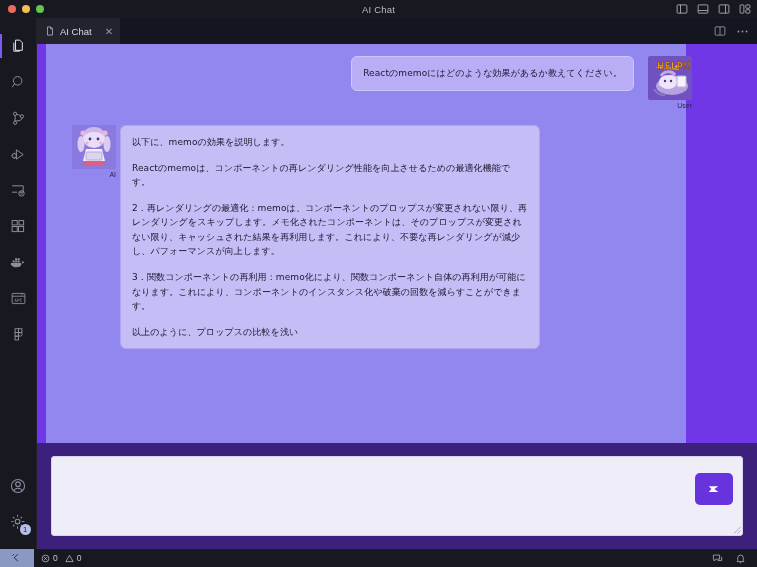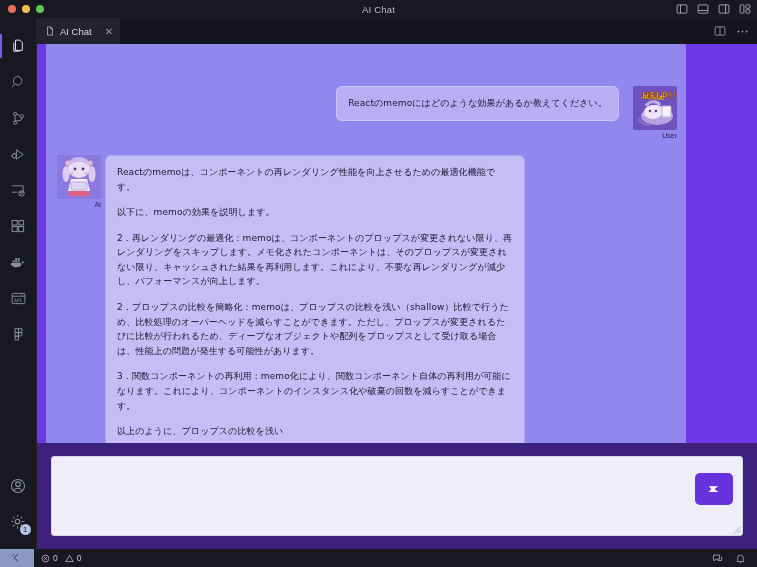--- a/index.html
+++ b/index.html
@@ -74,21 +74,21 @@
   .chat-scroll {
     position:absolute; left:0; top:0; width:705px; height:399px;
     background:#9287ef; overflow:hidden;
   }
   .chat-leftband {
     position:absolute; left:0; top:0; width:9px; height:399px; background:#6f37e6;
   }
   .chat-rightband {
     position:absolute; left:649px; top:0; width:56px; height:399px; background:#6f37e6;
   }
-  .chat-inner { position:absolute; left:6px; top:0; width:640px; height:399px;margin-top:30px; }
+  .chat-inner { position:absolute; left:21px; top:0; width:640px; height:399px; }
 
   .row { display:flex; align-items:flex-start; padding:0 6px; }
   .row.user { justify-content:flex-end; margin-top:12px; }
   .row.ai { justify-content:flex-start; margin-top:16px; }
 
   .avatar-wrap { width:52px; display:flex; flex-direction:column; align-items:flex-end; }
   .avatar {
     width:44px; height:44px; border-radius:3px; overflow:hidden; position:relative;
     background:#6f52c0;
   }
@@ -353,24 +353,23 @@
                 <path d="M14 24h16l3 12H11z" fill="#f3eefb"></path>
                 <rect x="14" y="27" width="16" height="8" rx="1" fill="#dcd5f0" stroke="#b6aada"></rect>
                 <path d="M13 36h18l2 5H11z" fill="#e05f7e"></path>
                 <circle cx="11" cy="8" r="2.6" fill="#e7b9d8"></circle>
                 <circle cx="33" cy="8" r="2.6" fill="#e7b9d8"></circle>
               </svg>
             </div>
             <div class="avatar-name">AI</div>
           </div>
           <div class="bubble ai">
+            <p>以下に、memoの効果を説明します。</p>
             <p>Reactのmemoは、コンポーネントの再レンダリング性能を向上させるための最適化機能です。</p>
-            <p>以下に、memoの効果を説明します。</p>
             <p>2．再レンダリングの最適化：memoは、コンポーネントのプロップスが変更されない限り、再レンダリングをスキップします。メモ化されたコンポーネントは、そのプロップスが変更されない限り、キャッシュされた結果を再利用します。これにより、不要な再レンダリングが減少し、パフォーマンスが向上します。</p>
-            <p>2．プロップスの比較を簡略化：memoは、プロップスの比較を浅い（shallow）比較で行うため、比較処理のオーバーヘッドを減らすことができます。ただし、プロップスが変更されるたびに比較が行われるため、ディープなオブジェクトや配列をプロップスとして受け取る場合は、性能上の問題が発生する可能性があります。</p>
             <p>3．関数コンポーネントの再利用：memo化により、関数コンポーネント自体の再利用が可能になります。これにより、コンポーネントのインスタンス化や破棄の回数を減らすことができます。</p>
             <p>以上のように、プロップスの比較を浅い</p>
           </div>
         </div>
 
       </div>
     </div>
 
     <div class="composer">
       <div class="composer-box">

